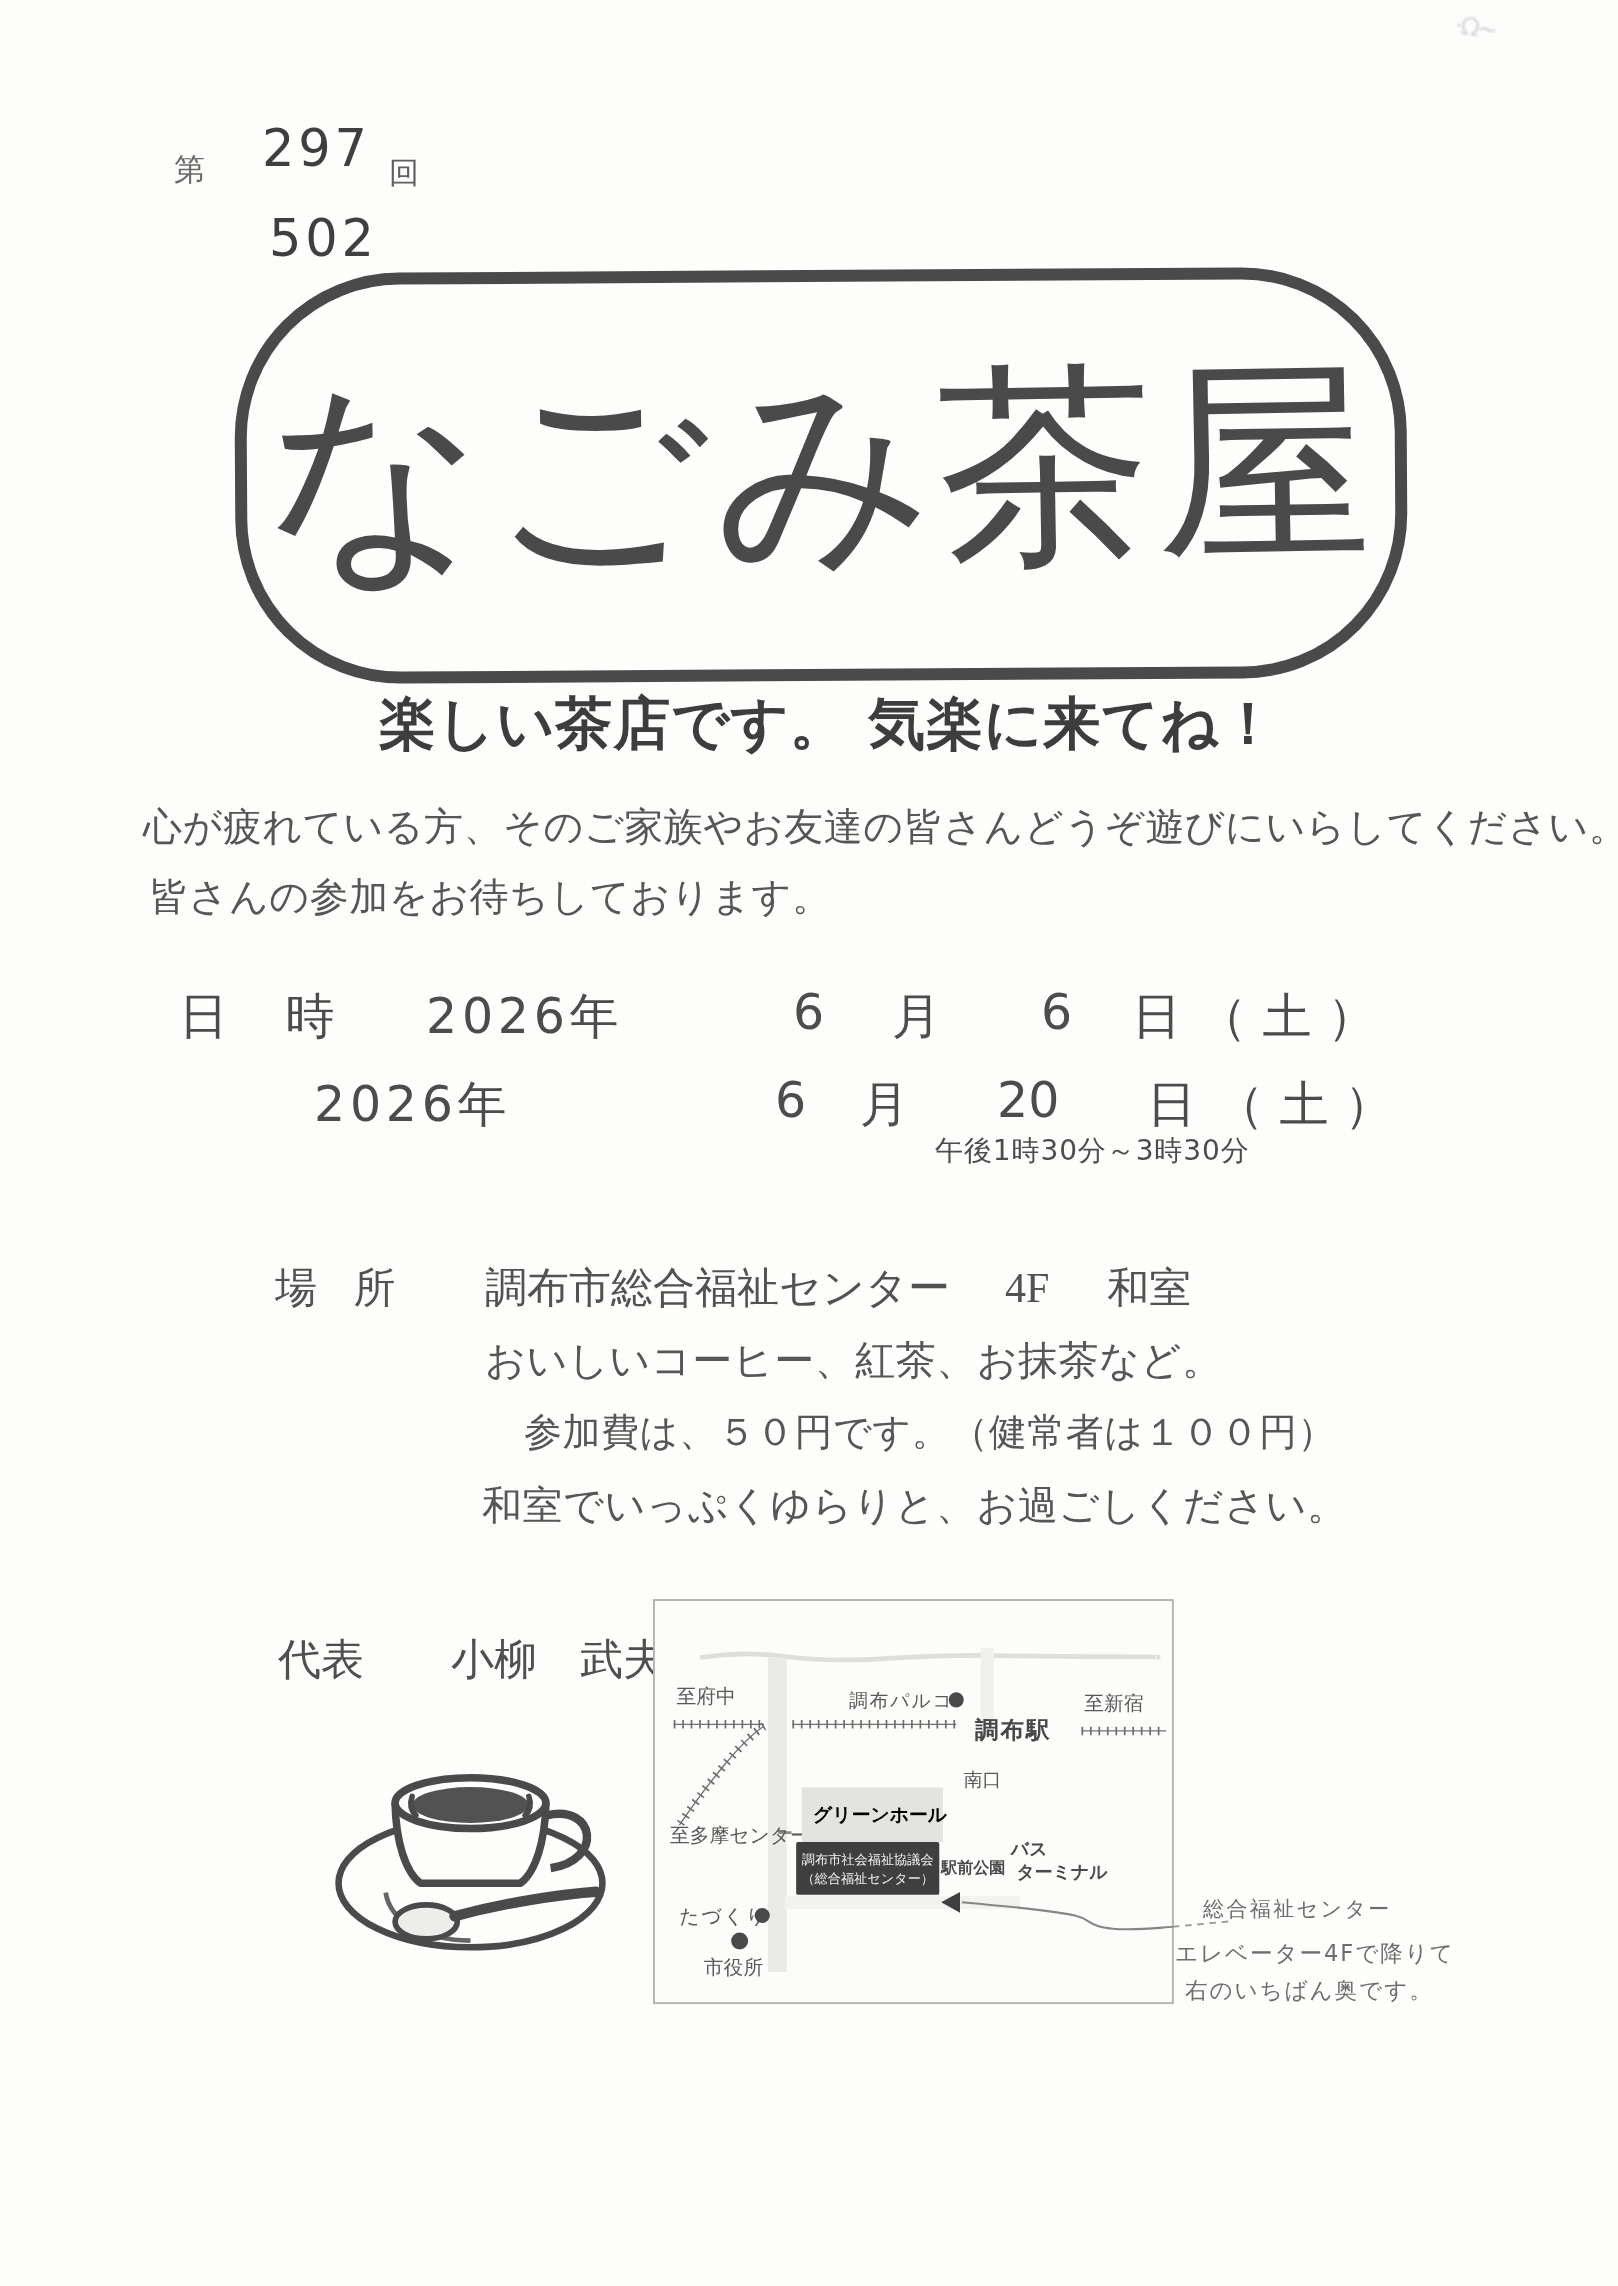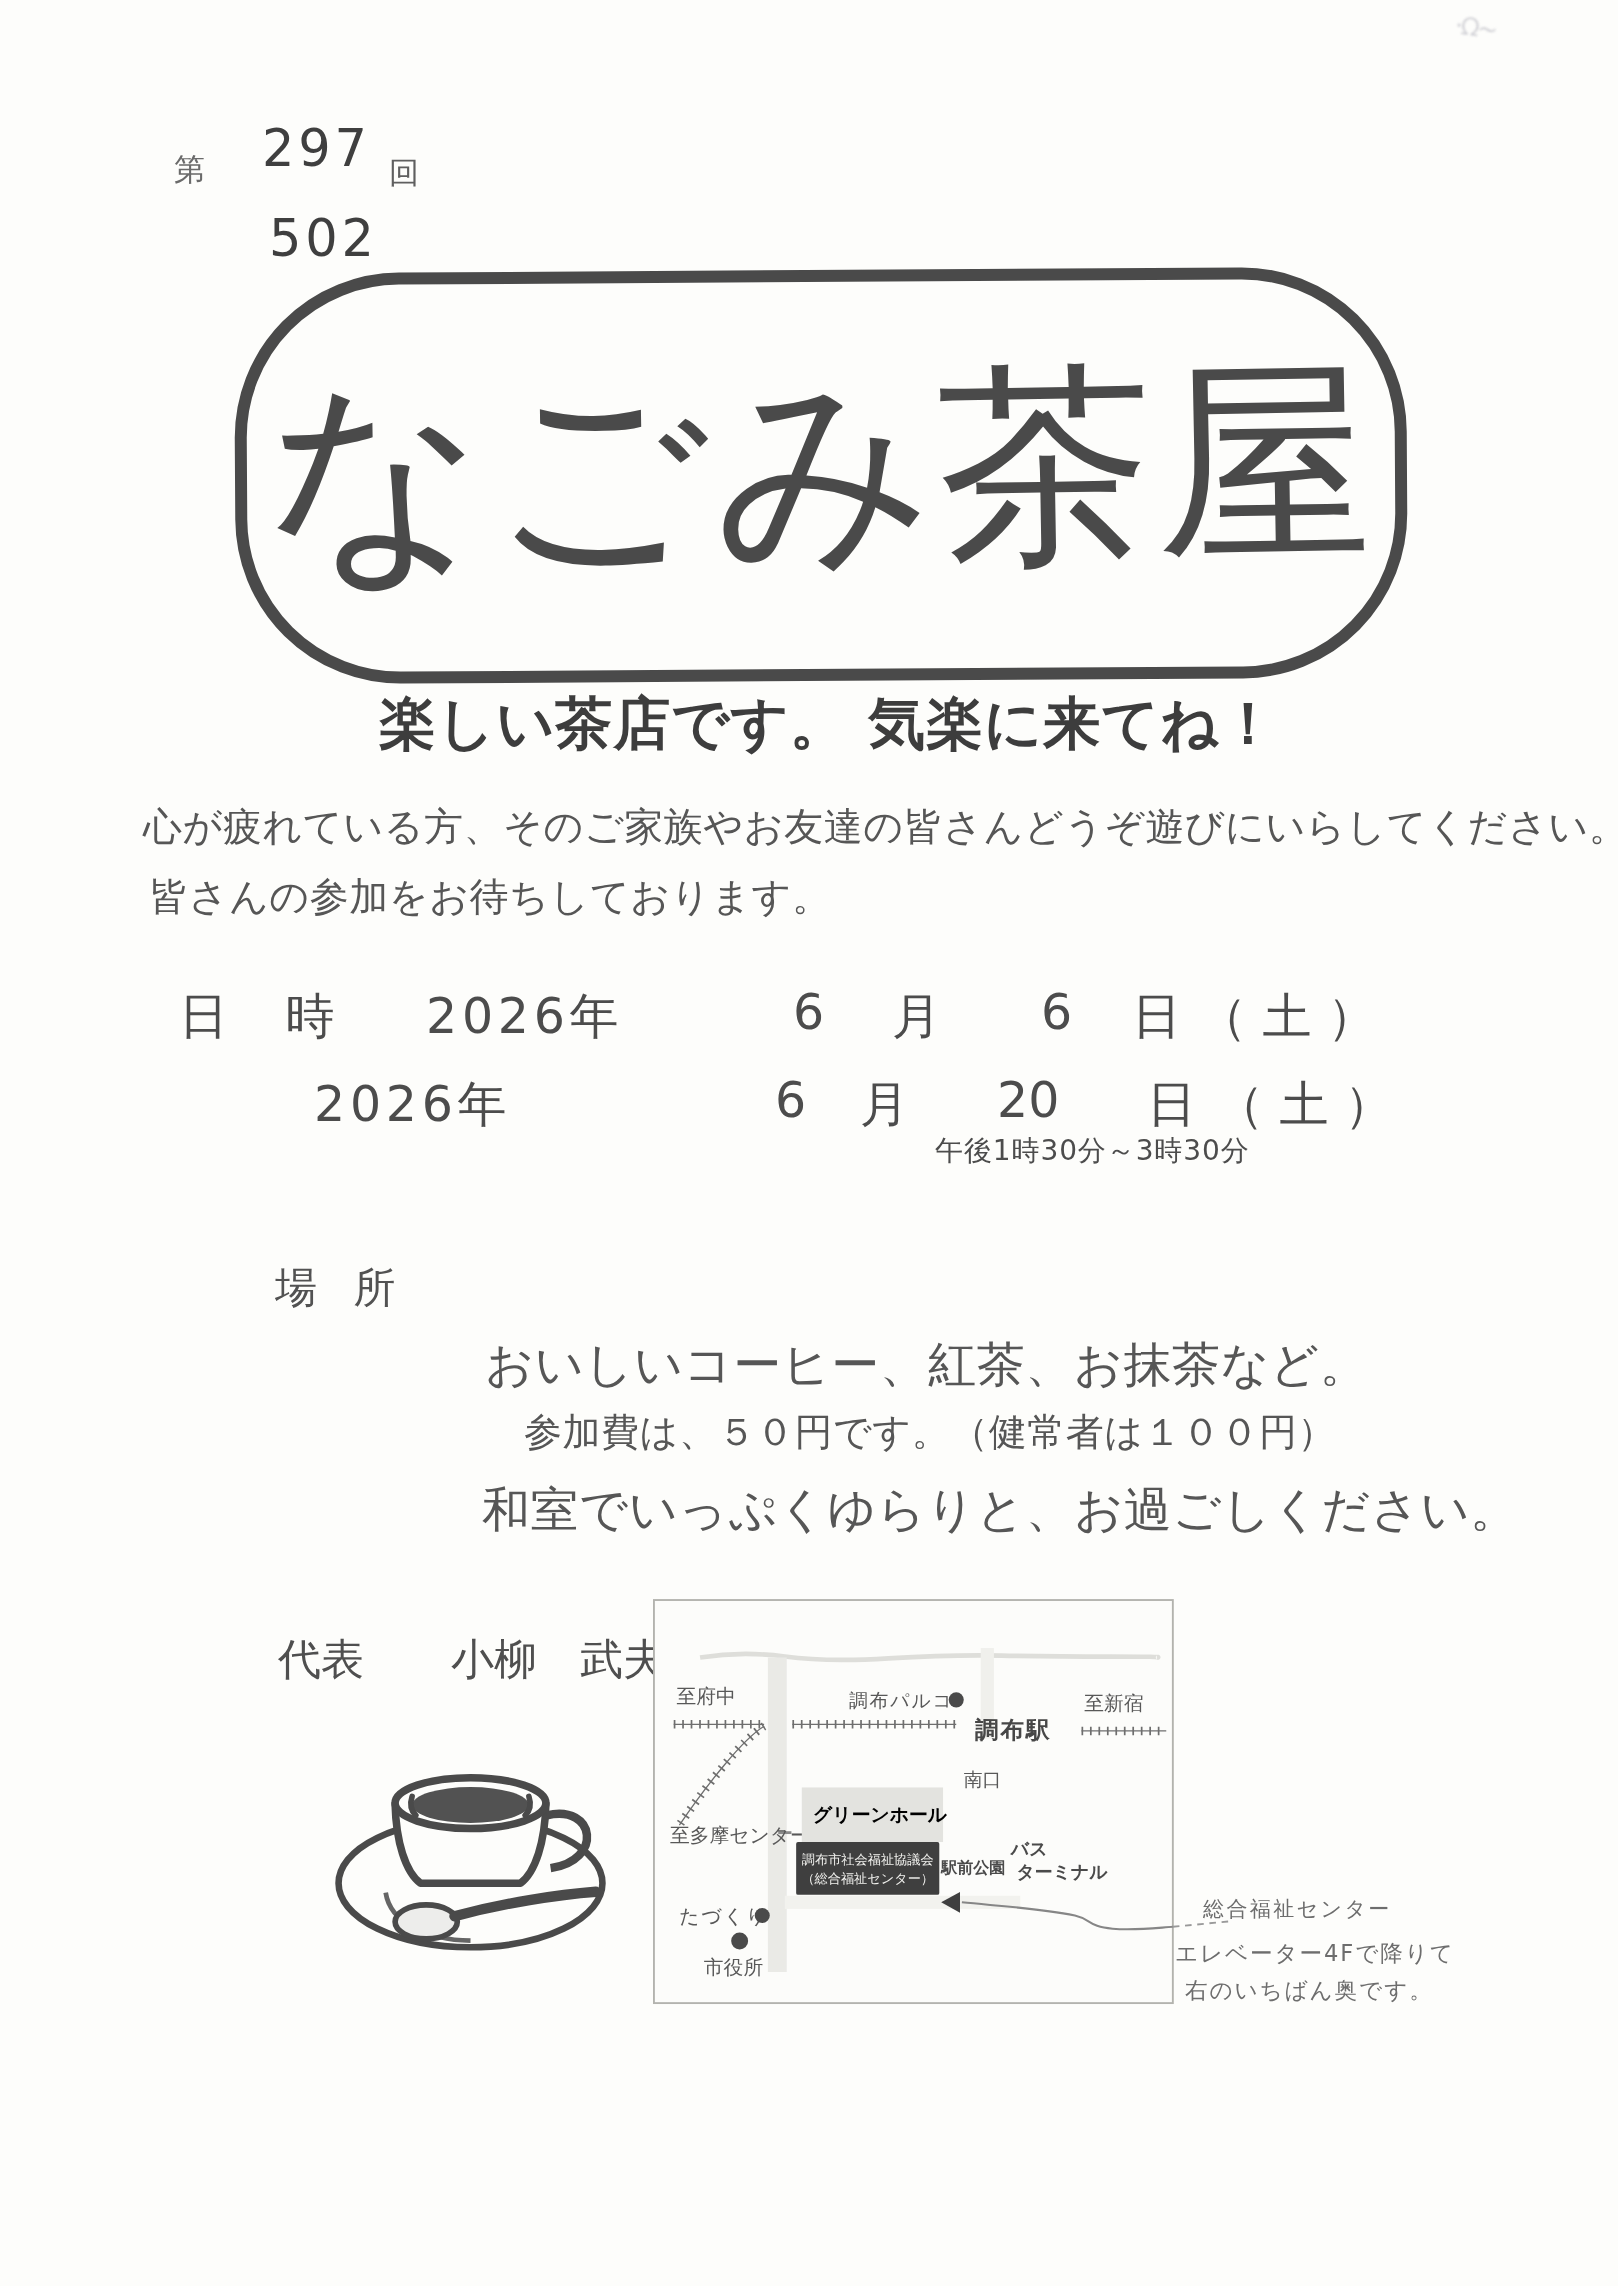--- a/index.html
+++ b/index.html
@@ -40,21 +40,21 @@
   
   .sched-row{height:60px;}
   .tok{position:absolute;top:0;font-size:49px;color:#4c4c4c;}
   .tok.year{letter-spacing:4.7px;}
   .time-line{font-size:28px;color:#4c4c4c;letter-spacing:0.9px;}
 
   
   .place-label,.place-line{font-size:42px;color:#525252;font-family:Liberation Serif, serif;}
   .place-line .gap1{margin-left:55px;}
   .place-line .gap2{margin-left:58px;}
-  .desc-line{font-size:48px;color:#565656;letter-spacing:0.5px;}
+  .desc-line{font-size:40px;color:#565656;letter-spacing:0.5px;}
 
   .rep-line{font-size:43px;color:#4f4f4f;}
   .rep-name{margin-left:87px;}
 
   
   .map-note-title{font-size:21px;color:#6d6d6d;letter-spacing:2.4px;}
   .map-note{font-size:22.6px;color:#6d6d6d;letter-spacing:1.9px;}
 
   .scan-artifact{
     left:1455px;top:13px;font-size:24.5px;color:#cfcfd4;
@@ -98,20 +98,23 @@
     <span class="tok" style="left:461px;">6</span>
     <span class="tok" style="left:546px;">月</span>
     <span class="tok" style="left:683px;">20</span>
     <span class="tok" style="left:833px;">日</span>
     <span class="tok" style="left:901px;">（ 土 ）</span>
   </div>
 
   <div class="abs time-line" style="left:935px;top:1132px;">午後1時30分～3時30分</div>
 
   <span class="abs place-label" style="left:275px;top:1260px;letter-spacing:13px;">場 所</span>
+  <div class="abs place-line" style="left:485px;top:1260px;">
+    <span>調布市総合福祉センター</span><span class="gap1">4F</span><span class="gap2">和室</span>
+  </div>
   <div class="abs desc-line" style="left:485px;top:1333px;">おいしいコーヒー、紅茶、お抹茶など。</div>
   <div class="abs desc-line" style="left:480px;top:1407px;font-size:38px;margin-left:44px;">参加費は、５０円です。（健常者は１００円）</div>
   <div class="abs rep-line" style="left:278px;top:1631px;">
     <span>代表</span><span class="rep-name">小柳　武夫</span>
   </div>
 
   <div class="abs desc-line" style="left:482px;top:1478px;">和室でいっぷくゆらりと、お過ごしください。</div>
 
   <svg class="abs" style="left:315px;top:1721px;" width="311" height="250" viewBox="0 0 330 265">
 

